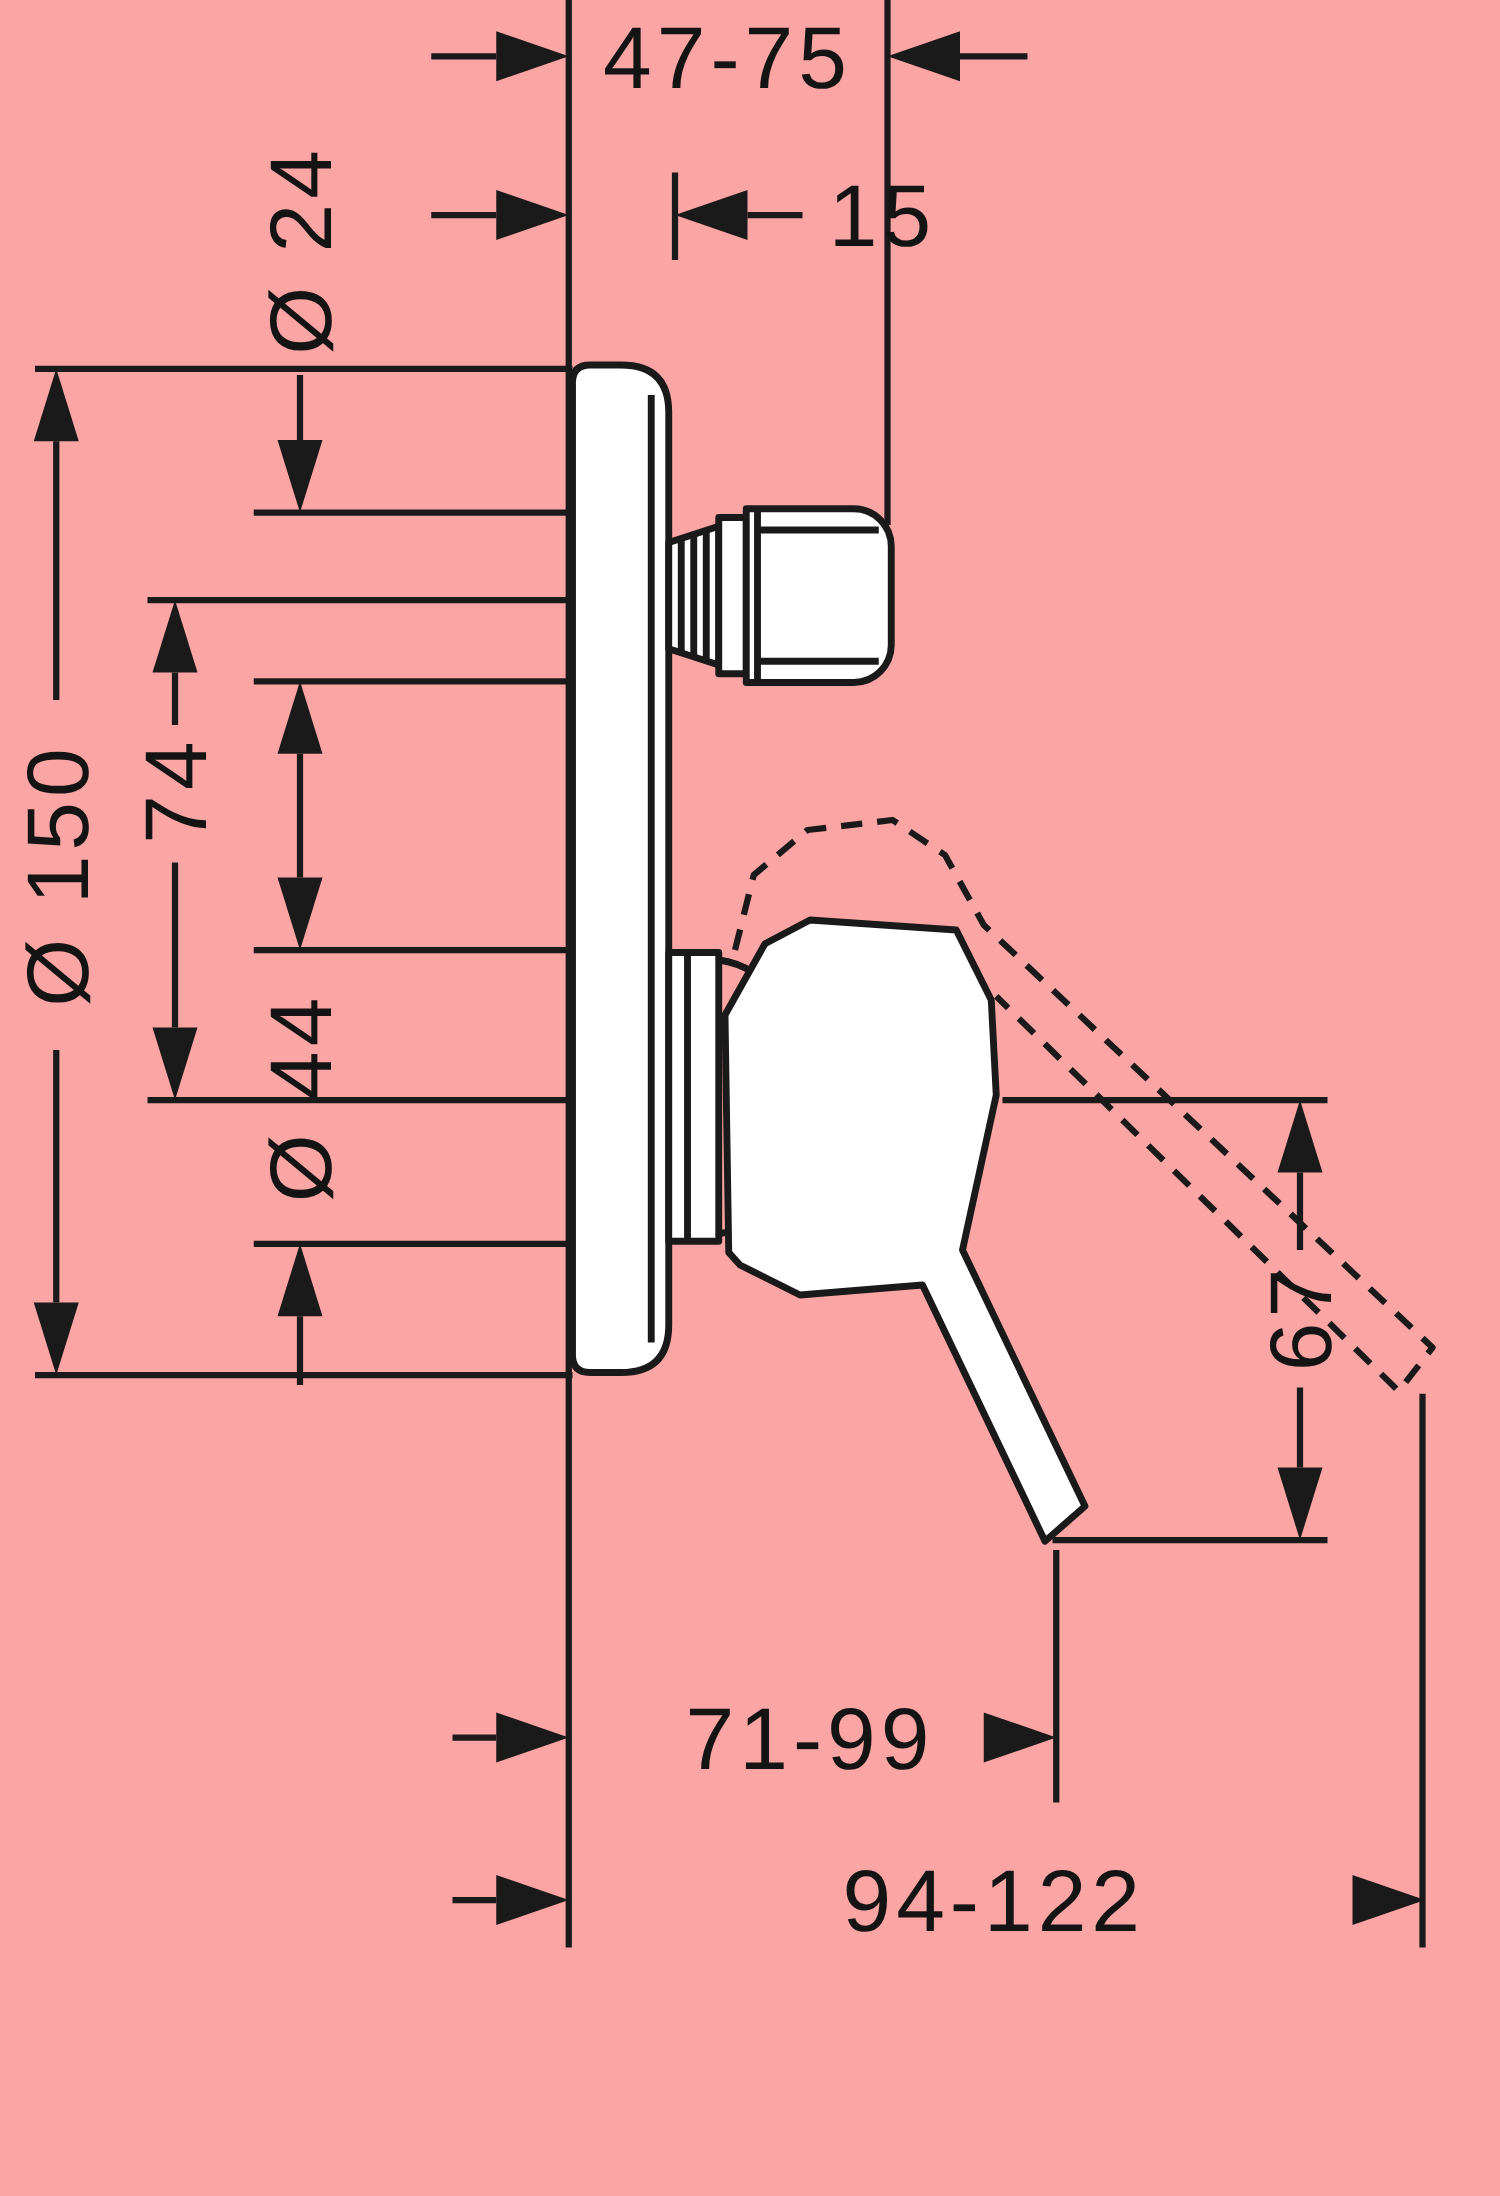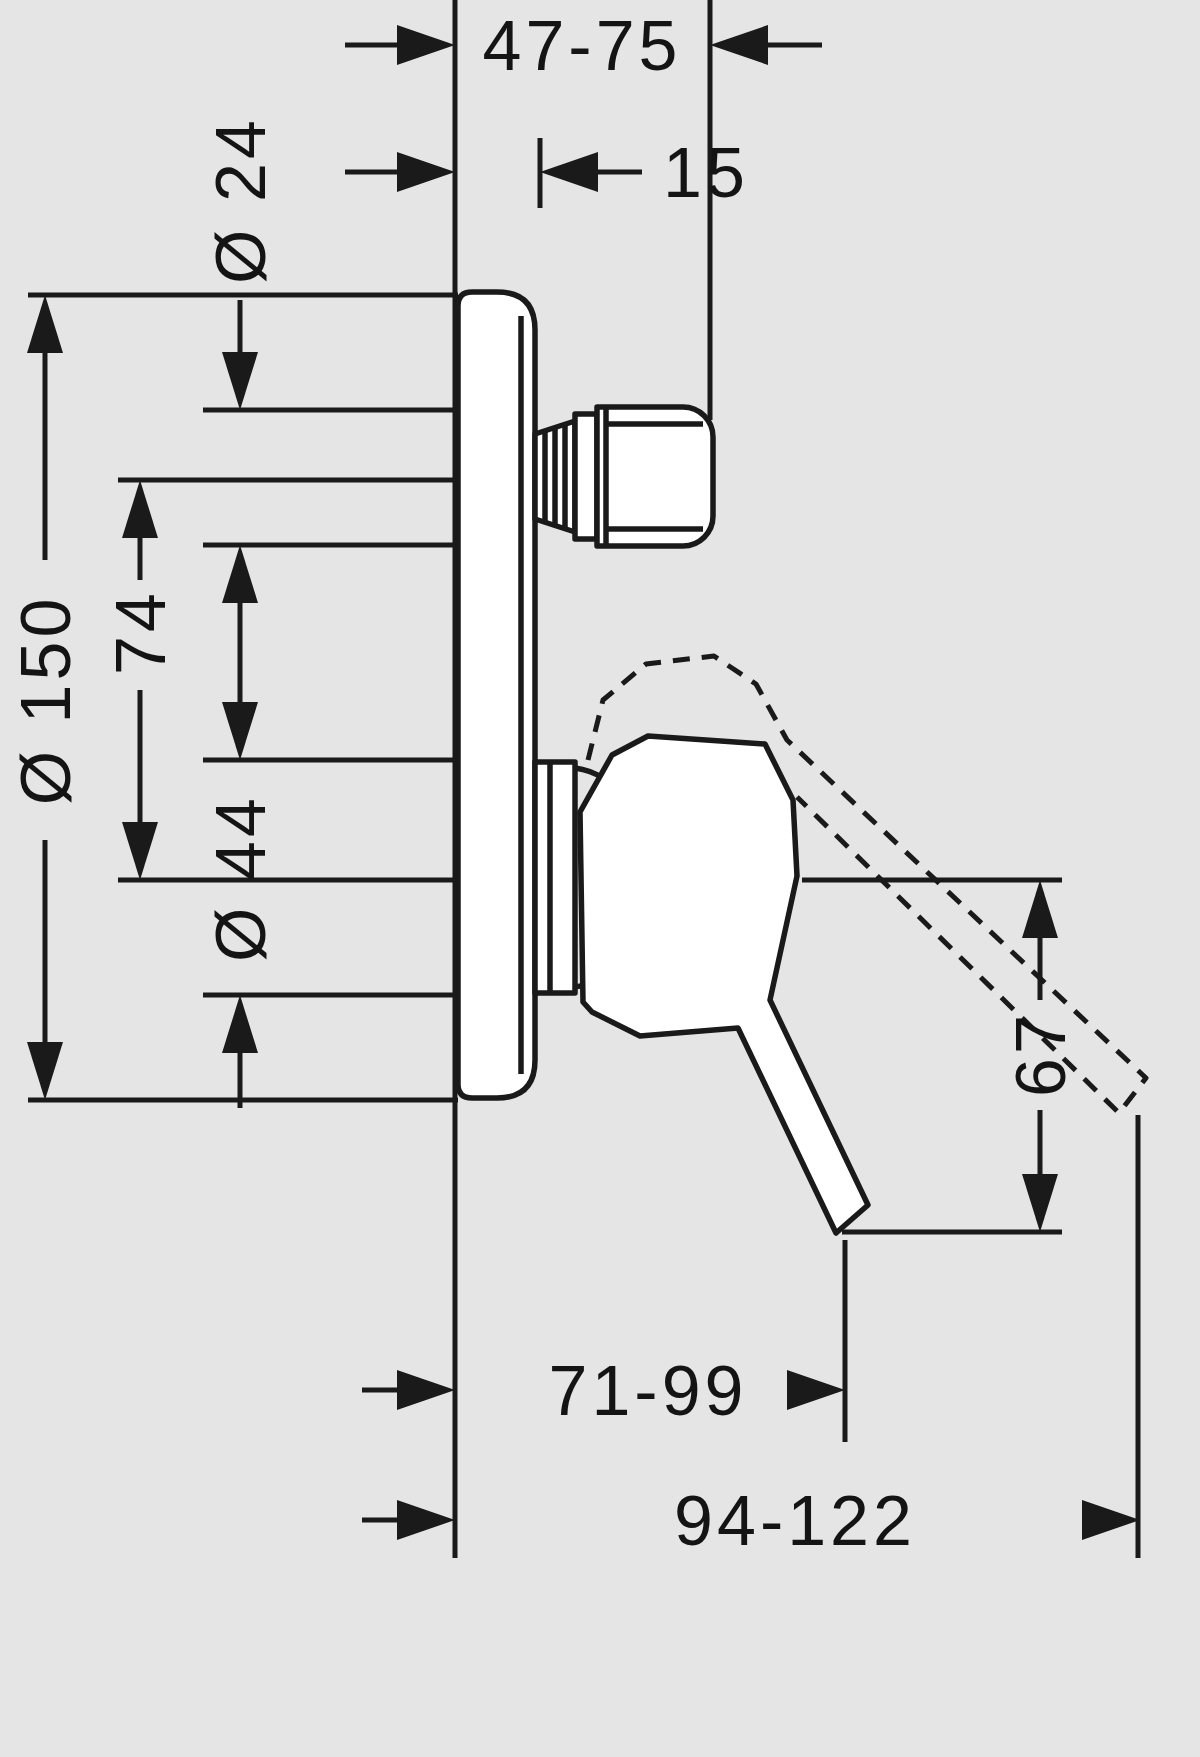--- a/index.html
+++ b/index.html
@@ -1,16 +1,16 @@
 <!DOCTYPE html>
 <html><head>
 <meta charset="utf-8">
 <style>
   html,body{margin:0;padding:0;background:#ffffff;}
-  .stage{position:relative;width:1200px;height:1757px;background:#e5e5e5;overflow:hidden;}
+  .stage{position:relative;width:1200px;height:1757px;background:#fca5a5;overflow:hidden;}
   svg{display:block;}
   .ln{stroke:#1a1a1a;stroke-width:5.5;fill:none;}
   .dim{stroke:#1a1a1a;stroke-width:5;fill:none;}
   .fillw{fill:#ffffff;stroke:#1a1a1a;stroke-width:5.5;stroke-linejoin:round;}
   .dash{stroke:#1a1a1a;stroke-width:5;fill:none;stroke-dasharray:17 12;stroke-linejoin:round;}
   .tri{fill:#1a1a1a;stroke:none;}
   text.lbl{font-family:"Liberation Sans","DejaVu Sans",sans-serif;font-size:70px;letter-spacing:4px;fill:#141414;text-anchor:middle;}
 </style>
 </head>
 <body>

